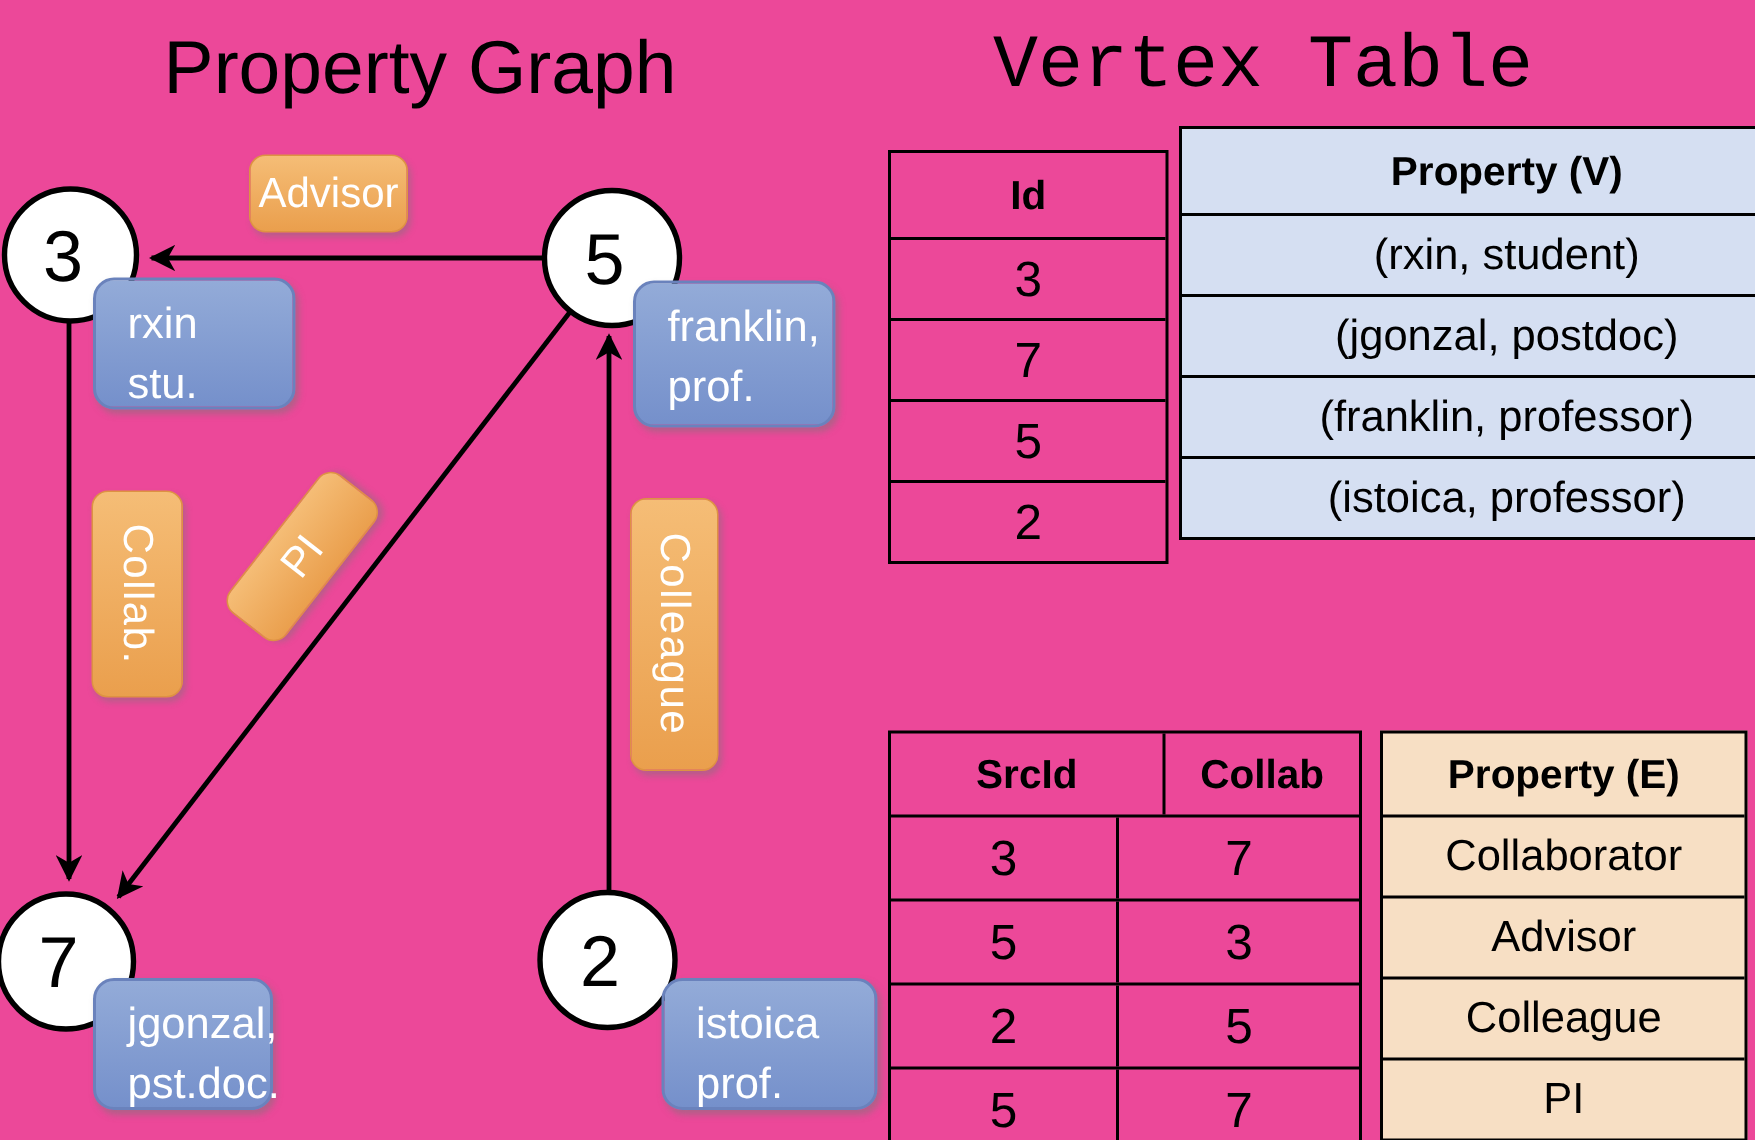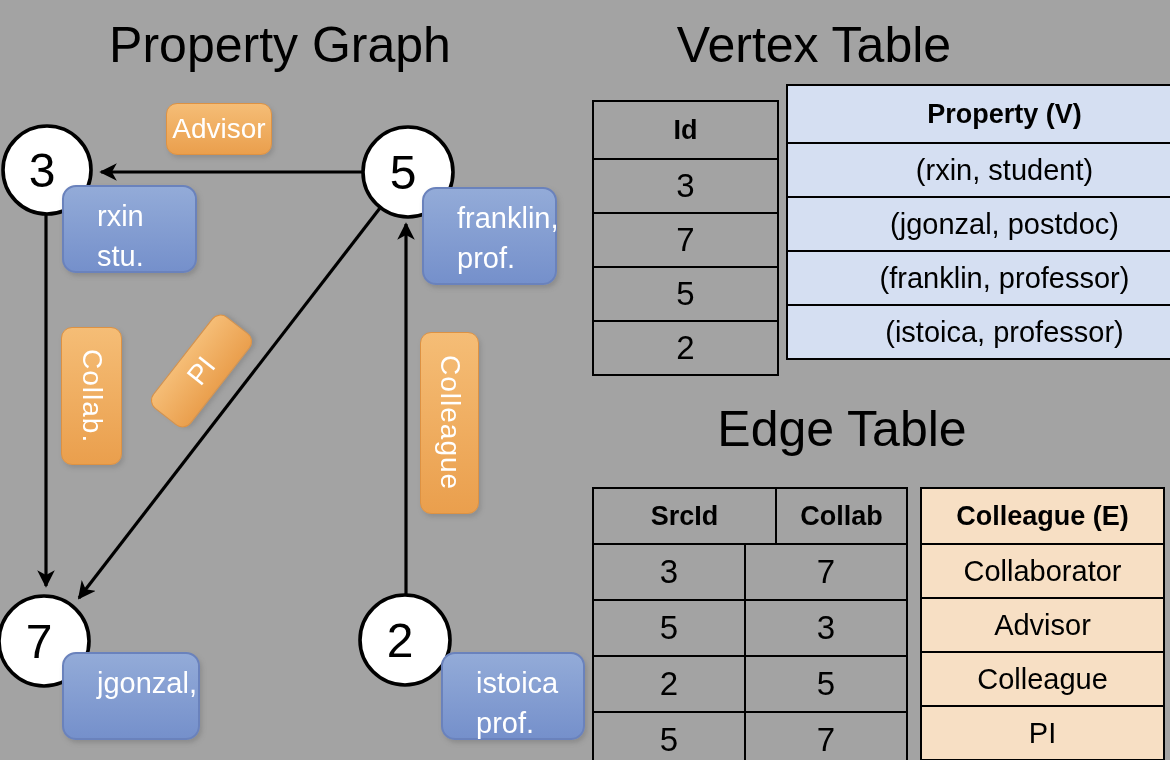--- a/index.html
+++ b/index.html
@@ -1,17 +1,17 @@
 <!DOCTYPE html>
 <html style="--orange-top: #f5bd76; --orange-bottom: #ea9f4d; --orange-border: #dd9243; --blue-top: #93abd8; --blue-bottom: #7590cb; --blue-border: #6a82bc; --vertex-cell-bg: #d5dff2; --edge-cell-bg: #f7dfc4; --text-on-badge: #ffffff; --table-border: #000000; --title-text: #000000; --line: #000000;"><head>
 <meta charset="utf-8">
 <style>
   html,body{margin:0;padding:0;background:#fff;}
   #slide{
-    position:relative;width:1170px;height:760px;background:#a3a3a3;overflow:hidden;
+    position:relative;width:1170px;height:760px;background:#ec4899;overflow:hidden;
     font-family:"Liberation Sans",sans-serif;color:#000;
   }
   .title{
     position:absolute;text-align:center;font-size:50px;font-weight:300;
     letter-spacing:0px;color:var(--title-text,#000);white-space:nowrap;
   }
   #graph-svg{position:absolute;left:0;top:0;}
 
   
   .badge{
@@ -25,21 +25,21 @@
 
   
   .vbox{
     position:absolute;box-sizing:border-box;
     background:linear-gradient(180deg,var(--blue-top,#93abd8),var(--blue-bottom,#7590cb));
     border:2px solid var(--blue-border,#6a82bc);
     border-radius:14px;box-shadow:2px 3px 4px rgba(120,120,120,.5);
     color:var(--text-on-badge,#fff);font-size:29px;font-weight:300;
     padding:9px 0 0 21px;line-height:1.38;
   }
-  .vbox div{white-space:nowrap;margin-left:12px;}
+  .vbox div{white-space:nowrap;}
 
   
   .tcol{position:absolute;box-sizing:border-box;border:2.5px solid var(--table-border,#000);}
   .cell{
     box-sizing:border-box;display:flex;align-items:center;justify-content:center;
     font-weight:300;
   }
   .tcol > .cell:not(:first-child){border-top:2px solid var(--table-border,#000);}
   .hcell{font-weight:bold;font-size:27px;}
   .numcell{font-size:33px;}
@@ -53,22 +53,21 @@
   .splitrow{display:flex;}
   .splitrow .cell{flex:none;}
   .splitrow .cell:last-child{border-left:2px solid var(--table-border,#000);flex:1 1 auto;}
 </style>
 </head>
 <body>
 
 <div id="slide">
 
   <div class="title" style="left:20px;top:16px;width:520px;">Property Graph</div>
-  <div class="title" style="left:564px;top:16px;width:500px;">Vertex Table</div>
-  <div class="title" style="left:592px;top:400px;width:500px;">Edge Table</div>
+  <div class="title" style="left:592px;top:16px;width:500px;font-family:Liberation Mono, monospace;">Vertex Table</div>
 
   <svg id="graph-svg" width="585" height="760" viewBox="0 0 585 760">
     <defs>
       <marker id="arrow" viewBox="0 0 10 10" refX="9" refY="5" markerWidth="5.5" markerHeight="5.5" orient="auto">
         <path d="M0,0 L10,5 L0,10 L2.8,5 Z" fill="#000"></path>
       </marker>
     </defs>
 
     <line x1="363" y1="172" x2="101" y2="172" stroke="#000" stroke-width="3.2" marker-end="url(#arrow)"></line>
     <line x1="46" y1="214" x2="46" y2="586" stroke="#000" stroke-width="3.2" marker-end="url(#arrow)"></line>
@@ -103,22 +102,23 @@
   </div>
 
   <div class="vbox" style="left:62px;top:185px;width:135px;height:88px;">
     <div>rxin</div>
     <div>stu.</div>
   </div>
   <div class="vbox" style="left:422px;top:187px;width:135px;height:98px;">
     <div>franklin,</div>
     <div>prof.</div>
   </div>
-  <div class="vbox" style="left:62px;top:652px;width:138px;height:88px;">
+  <div class="vbox" style="left:62px;top:652px;width:120px;height:88px;">
     <div>jgonzal,</div>
+    <div>pst.doc.</div>
   </div>
   <div class="vbox" style="left:441px;top:652px;width:144px;height:88px;">
     <div>istoica</div>
     <div>prof.</div>
   </div>
 
   <div>
     <div class="tcol" style="left:592px;top:100px;width:187px;">
       <div class="cell vt-head hcell">Id</div>
       <div class="cell vt-cell numcell">3</div>
@@ -152,21 +152,21 @@
       <div class="splitrow" style="border-top:2px solid var(--table-border,#000);">
         <div class="cell et-cell numcell" style="width:150px;">2</div>
         <div class="cell et-cell numcell">5</div>
       </div>
       <div class="splitrow" style="border-top:2px solid var(--table-border,#000);">
         <div class="cell et-cell numcell" style="width:150px;">5</div>
         <div class="cell et-cell numcell">7</div>
       </div>
     </div>
     <div class="tcol tanbg" style="left:920px;top:487px;width:245px;">
-      <div class="cell et-head hcell">Colleague (E)</div>
+      <div class="cell et-head hcell">Property (E)</div>
       <div class="cell et-cell propcell">Collaborator</div>
       <div class="cell et-cell propcell">Advisor</div>
       <div class="cell et-cell propcell">Colleague</div>
       <div class="cell et-cell propcell">PI</div>
     </div>
   </div>
 
 </div>
 
 </body></html>

